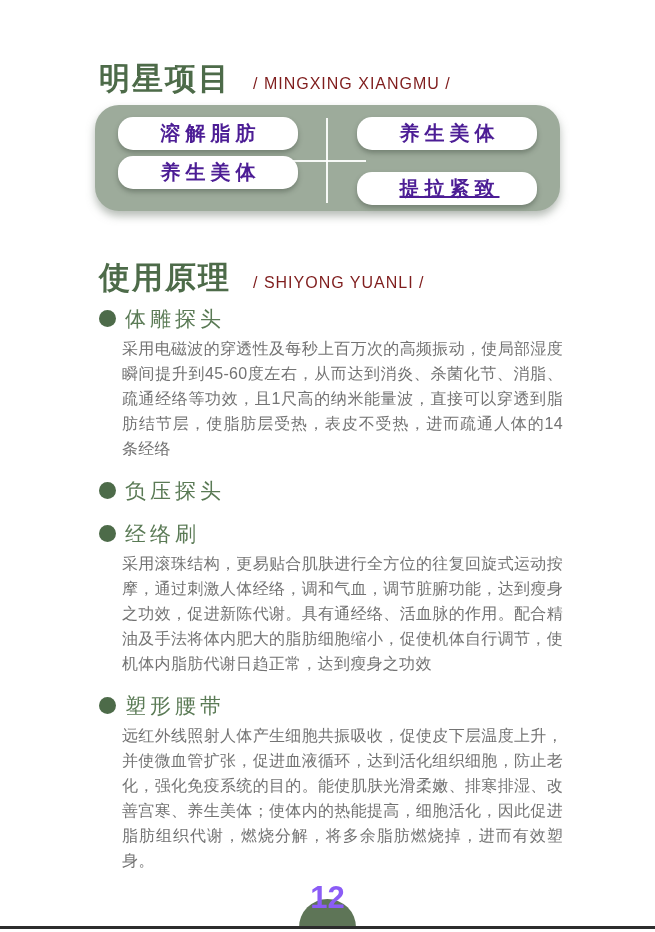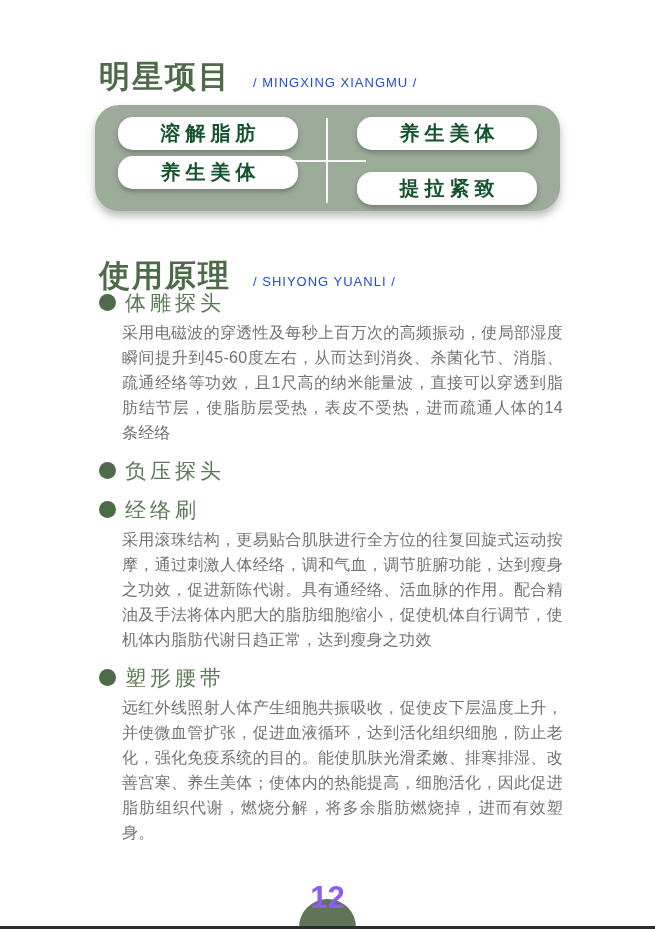--- a/index.html
+++ b/index.html
@@ -8,46 +8,46 @@
     background:#ffffff;
     font-family:"Liberation Sans","DejaVu Sans",sans-serif;
   }
 
   
   .sec-title{position:absolute;left:99px;display:flex;align-items:baseline;gap:22px;white-space:nowrap;}
   .sec-title .cn{
     font-family:"Liberation Serif","DejaVu Serif",serif;
     font-weight:700;font-size:31px;color:#4d6b49;letter-spacing:2px;
   }
-  .sec-title .py{font-size:13px;color:#1d4ed8;letter-spacing:1px;margin-top:29px;}
+  .sec-title .py{font-size:16px;color:#7f1d1d;letter-spacing:1px;margin-top:29px;}
   #star-title{top:46px;}
   #principle-title{top:245px;}
 
   
   .panel{
     position:absolute;left:95px;top:105px;width:465px;height:106px;
     background:#9dab9b;border-radius:24px;
     box-shadow:0 5px 9px rgba(110,122,110,0.5);
   }
   .pill{
     position:absolute;width:180px;height:33px;background:#ffffff;border-radius:15px;
     box-shadow:0 3px 5px rgba(40,52,40,0.35);
     display:flex;align-items:center;justify-content:center;
-    font-size:20px;font-weight:700;color:#14532d;letter-spacing:5px;text-indent:5px;
+    font-size:20px;font-weight:700;color:#4c1d95;letter-spacing:5px;text-indent:5px;
   }
   .pill.r1l{left:23px;top:12px;}
   .pill.r1r{right:23px;top:12px;}
   .pill.r2l{left:23px;top:51px;}
-  .pill.r2r{right:23px;top:67px;}
+  .pill.r2r{right:23px;top:67px;text-decoration:underline;}
   .cross-h{position:absolute;left:195px;top:55px;width:76px;height:2px;background:rgba(255,255,255,0.92);}
   .cross-v{position:absolute;left:231px;top:13px;width:2px;height:85px;background:rgba(255,255,255,0.92);}
 
   
   .sections{position:absolute;left:99px;top:289px;width:465px;}
-  .entry{margin-bottom:12px;}
+  .entry{margin-bottom:12px;margin-top:16px;}
   .entry-head{display:flex;align-items:center;gap:9px;height:27px;}
   .dot{width:17px;height:17px;border-radius:50%;background:#4d6b49;flex:0 0 auto;}
   .entry-head .t{font-size:21px;color:#5a7a55;letter-spacing:4px;font-weight:500;}
   .entry-body{
     margin:4px 0 0 23px;width:441px;
     font-size:16px;line-height:25px;color:#737373;
     text-align:justify;letter-spacing:0.3px;
   }
 
   

